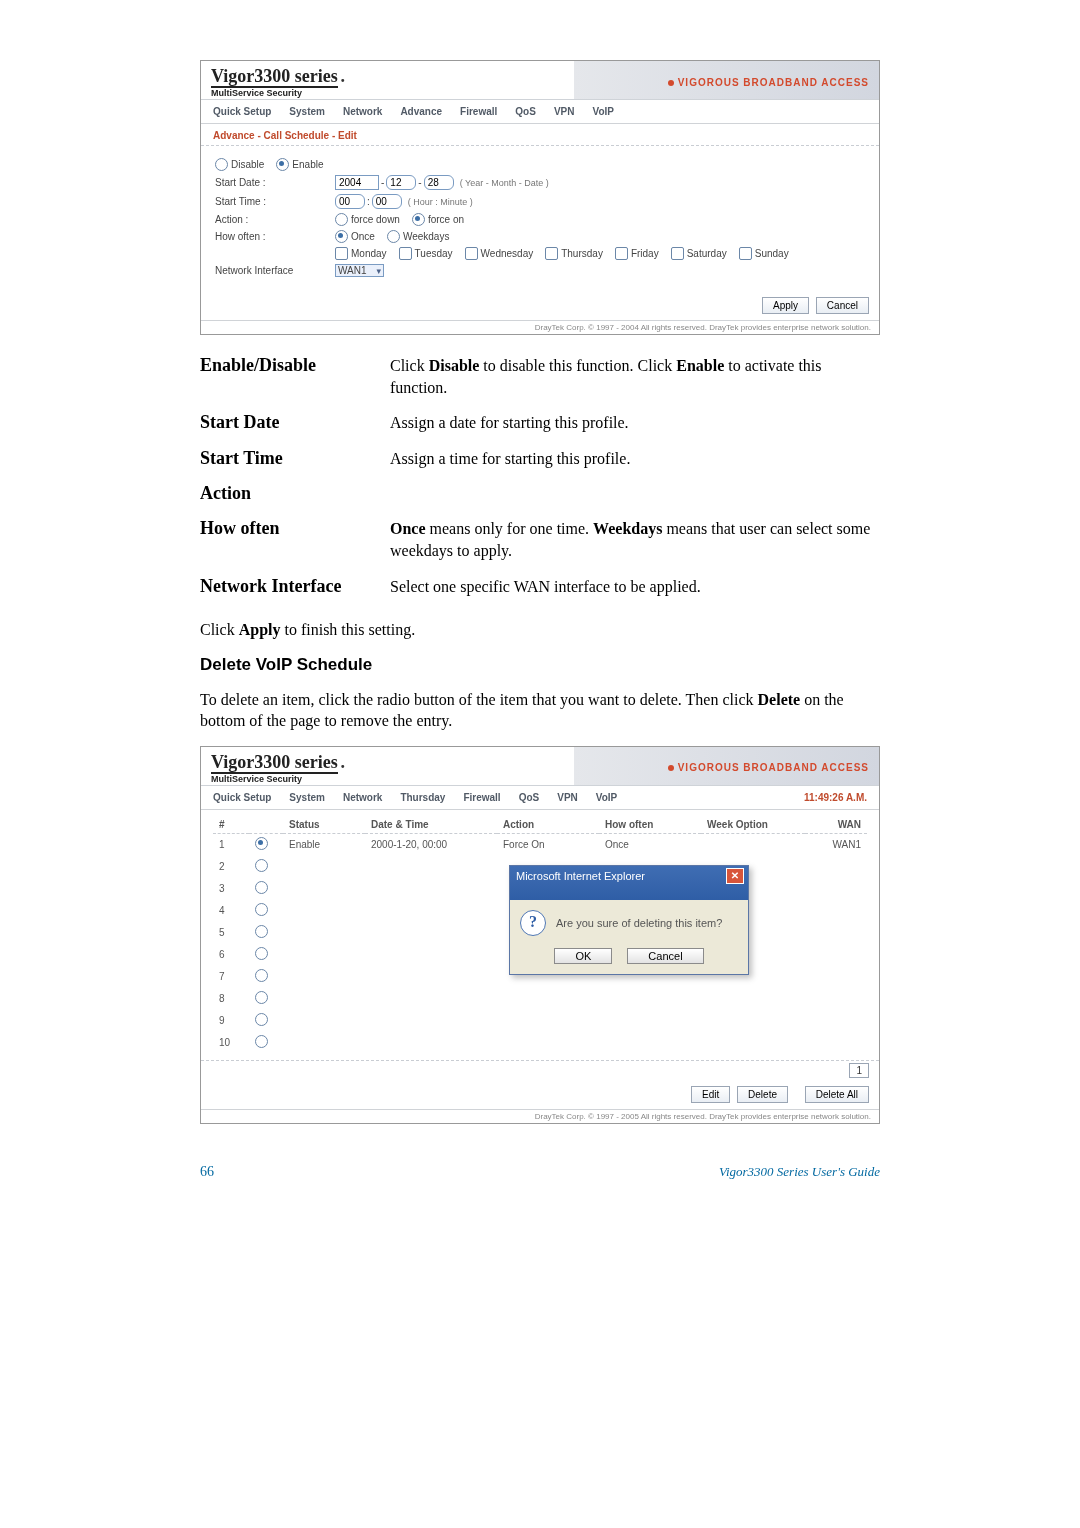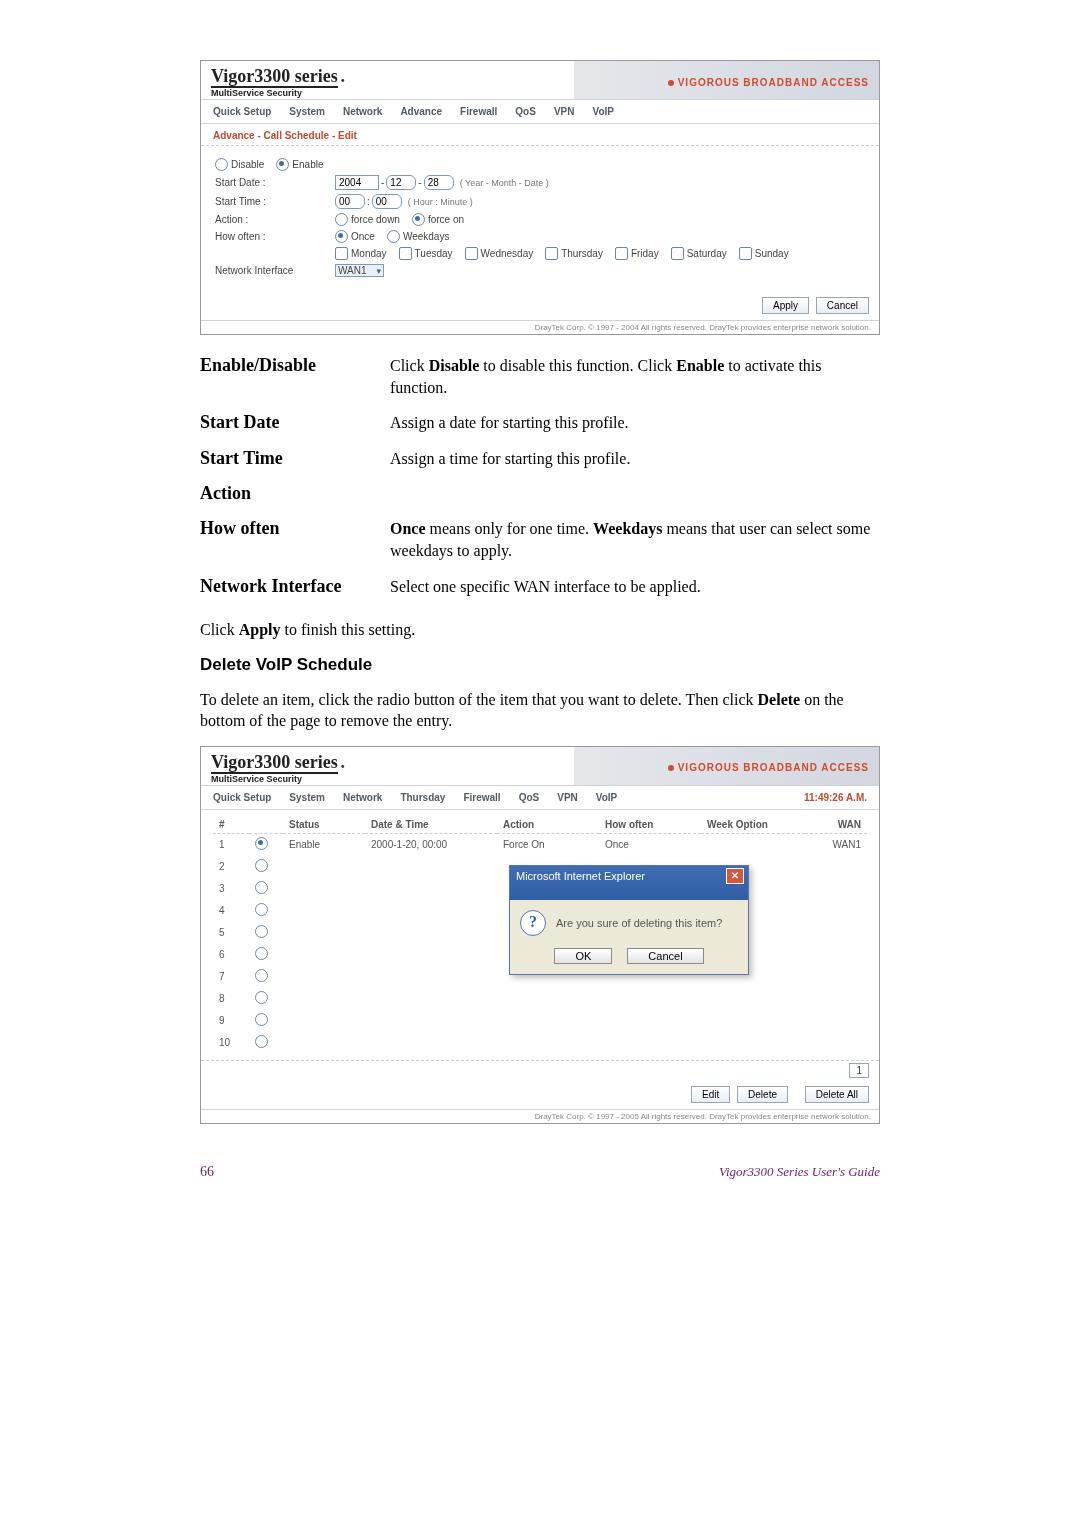--- a/index.html
+++ b/index.html
@@ -224,21 +224,21 @@
   font-size: 11px;
   margin: 0 6px;
 }
 
 .page-footer {
   display: flex;
   justify-content: space-between;
   font-size: 13px;
   font-style: italic;
   margin-top: 40px;
-  color: #701a75;
+  color: #0369a1;
   font-family: "Times New Roman", serif;
 }
 .page-footer .pn { font-style: normal; font-size: 14px; }
 </style>
 </head>
 <body>
 
 <div class="page">
 
   <div class="router-shot">

